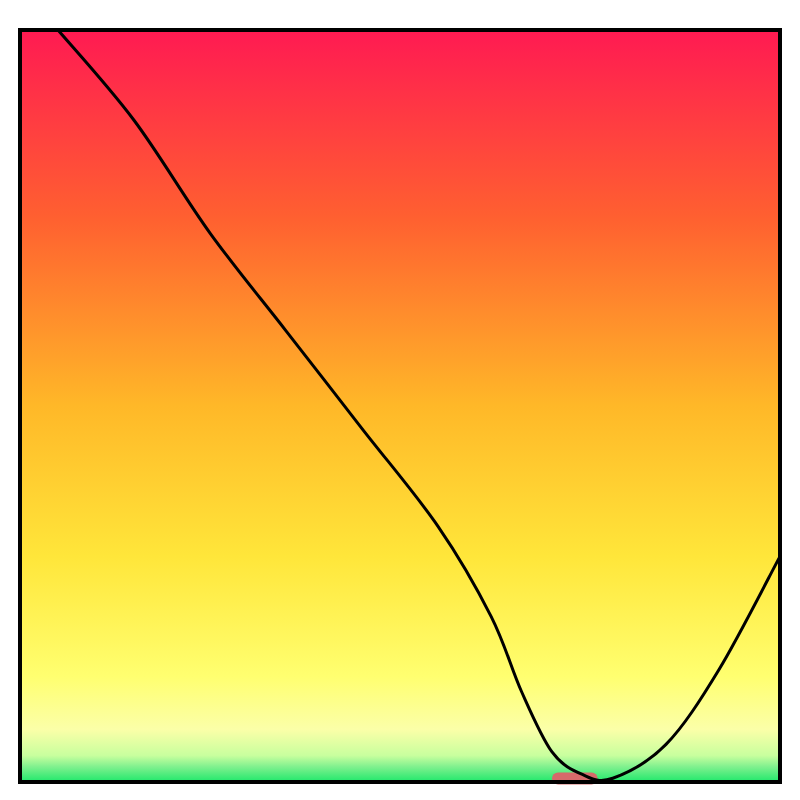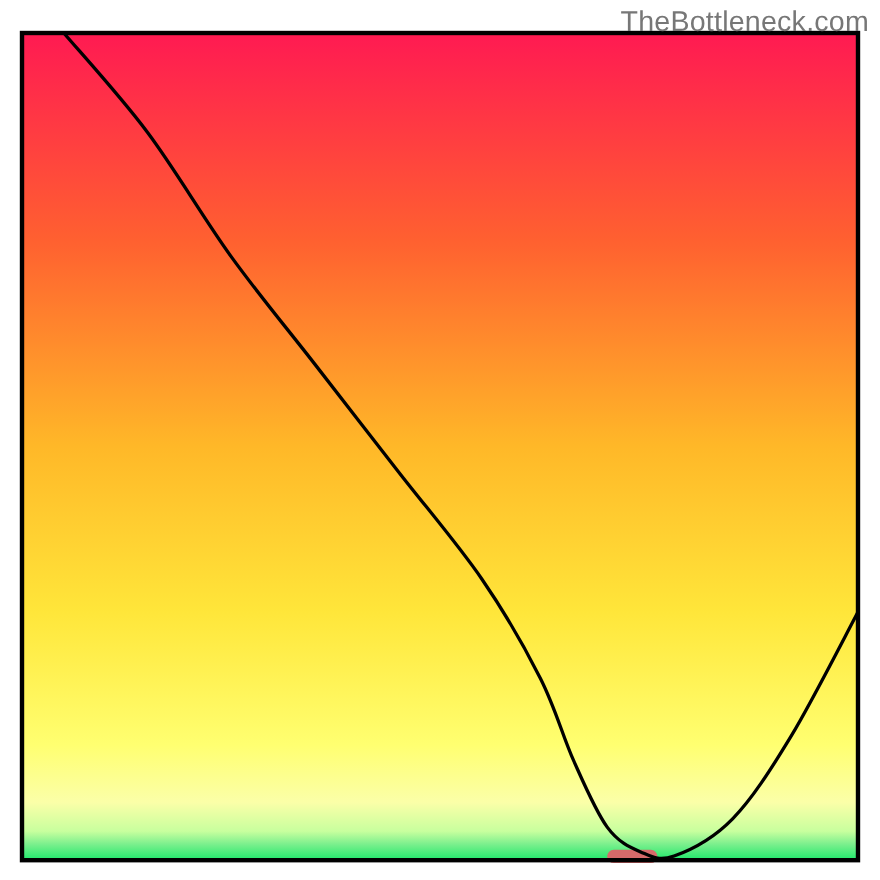--- a/index.html
+++ b/index.html
@@ -29,21 +29,20 @@
     position: absolute;
     left: 0;
     top: 0;
     display: block;
   }
 </style>
 </head>
 <body>
 
 <div class="container">
-  <div class="watermark">TheBottleneck.com</div>
   <svg class="plot" width="800" height="800" viewBox="0 0 800 800">
     <defs>
       <linearGradient id="bg-grad" x1="0" y1="0" x2="0" y2="1">
           <stop offset="0%" stop-color="#ff1a52"></stop>
           <stop offset="25%" stop-color="#ff6030"></stop>
           <stop offset="50%" stop-color="#ffb828"></stop>
           <stop offset="70%" stop-color="#ffe63a"></stop>
           <stop offset="86%" stop-color="#ffff70"></stop>
           <stop offset="93%" stop-color="#fbffa8"></stop>
           <stop offset="96.5%" stop-color="#c8ff9e"></stop>

